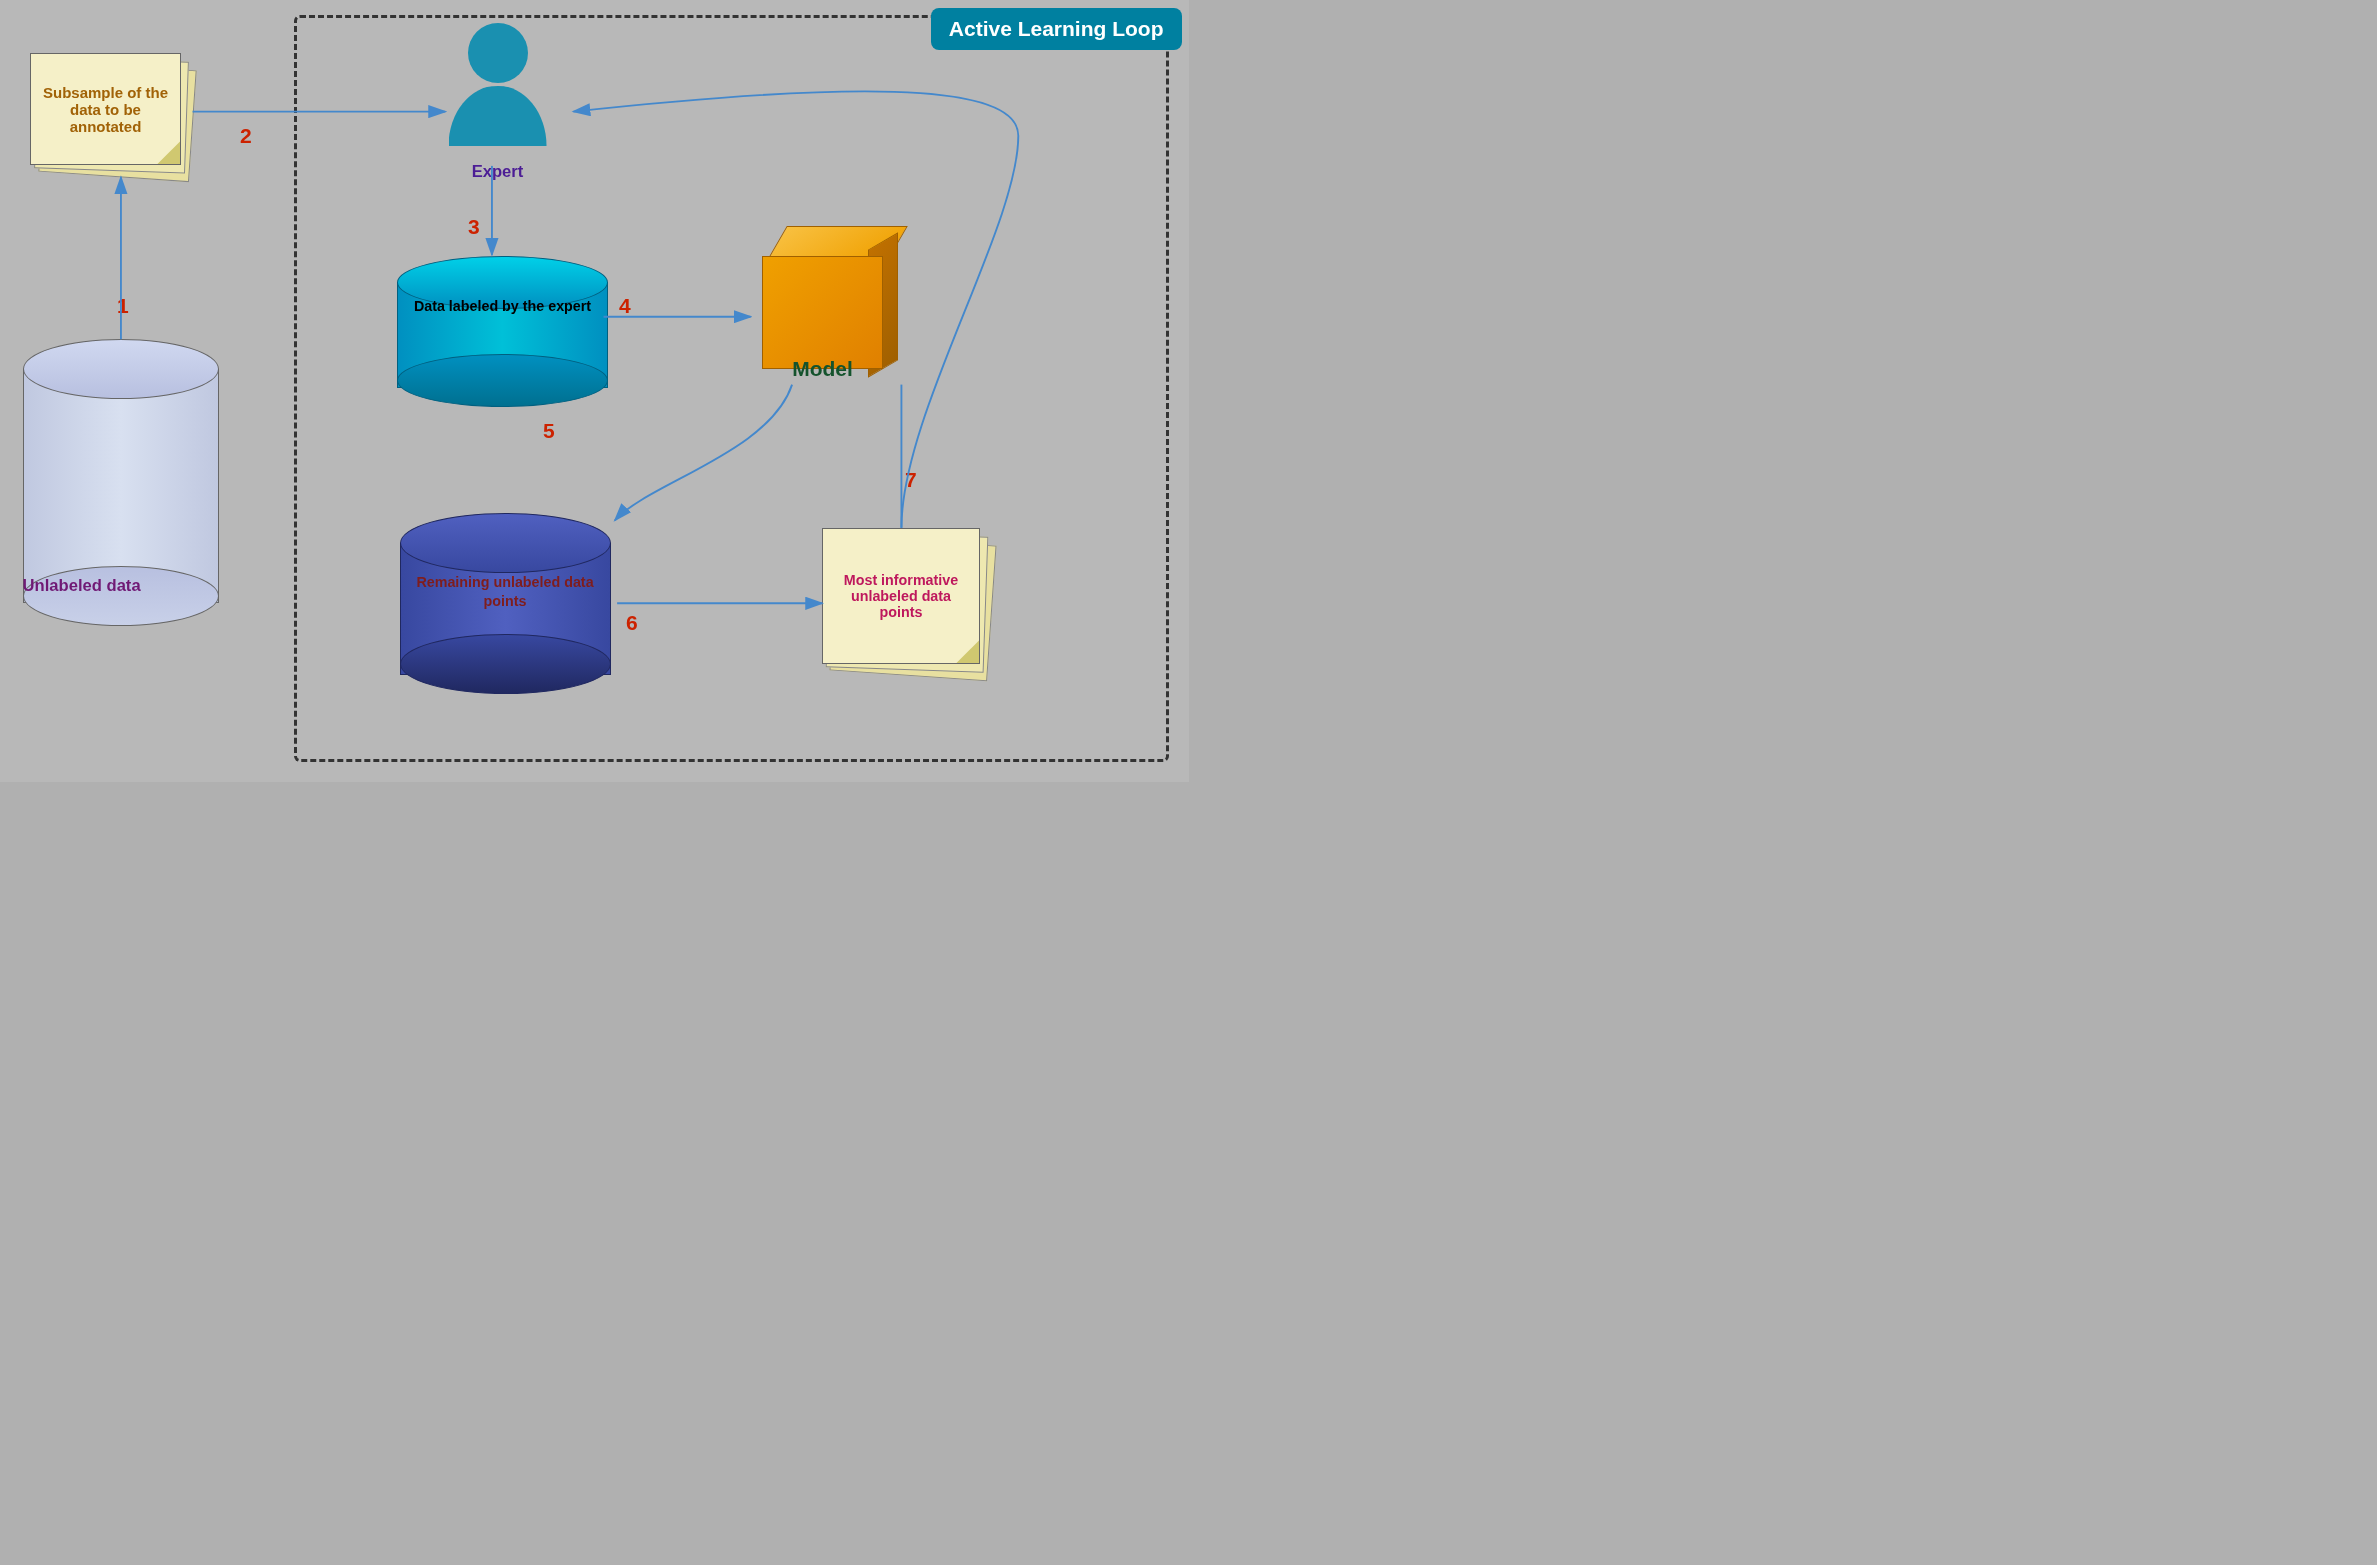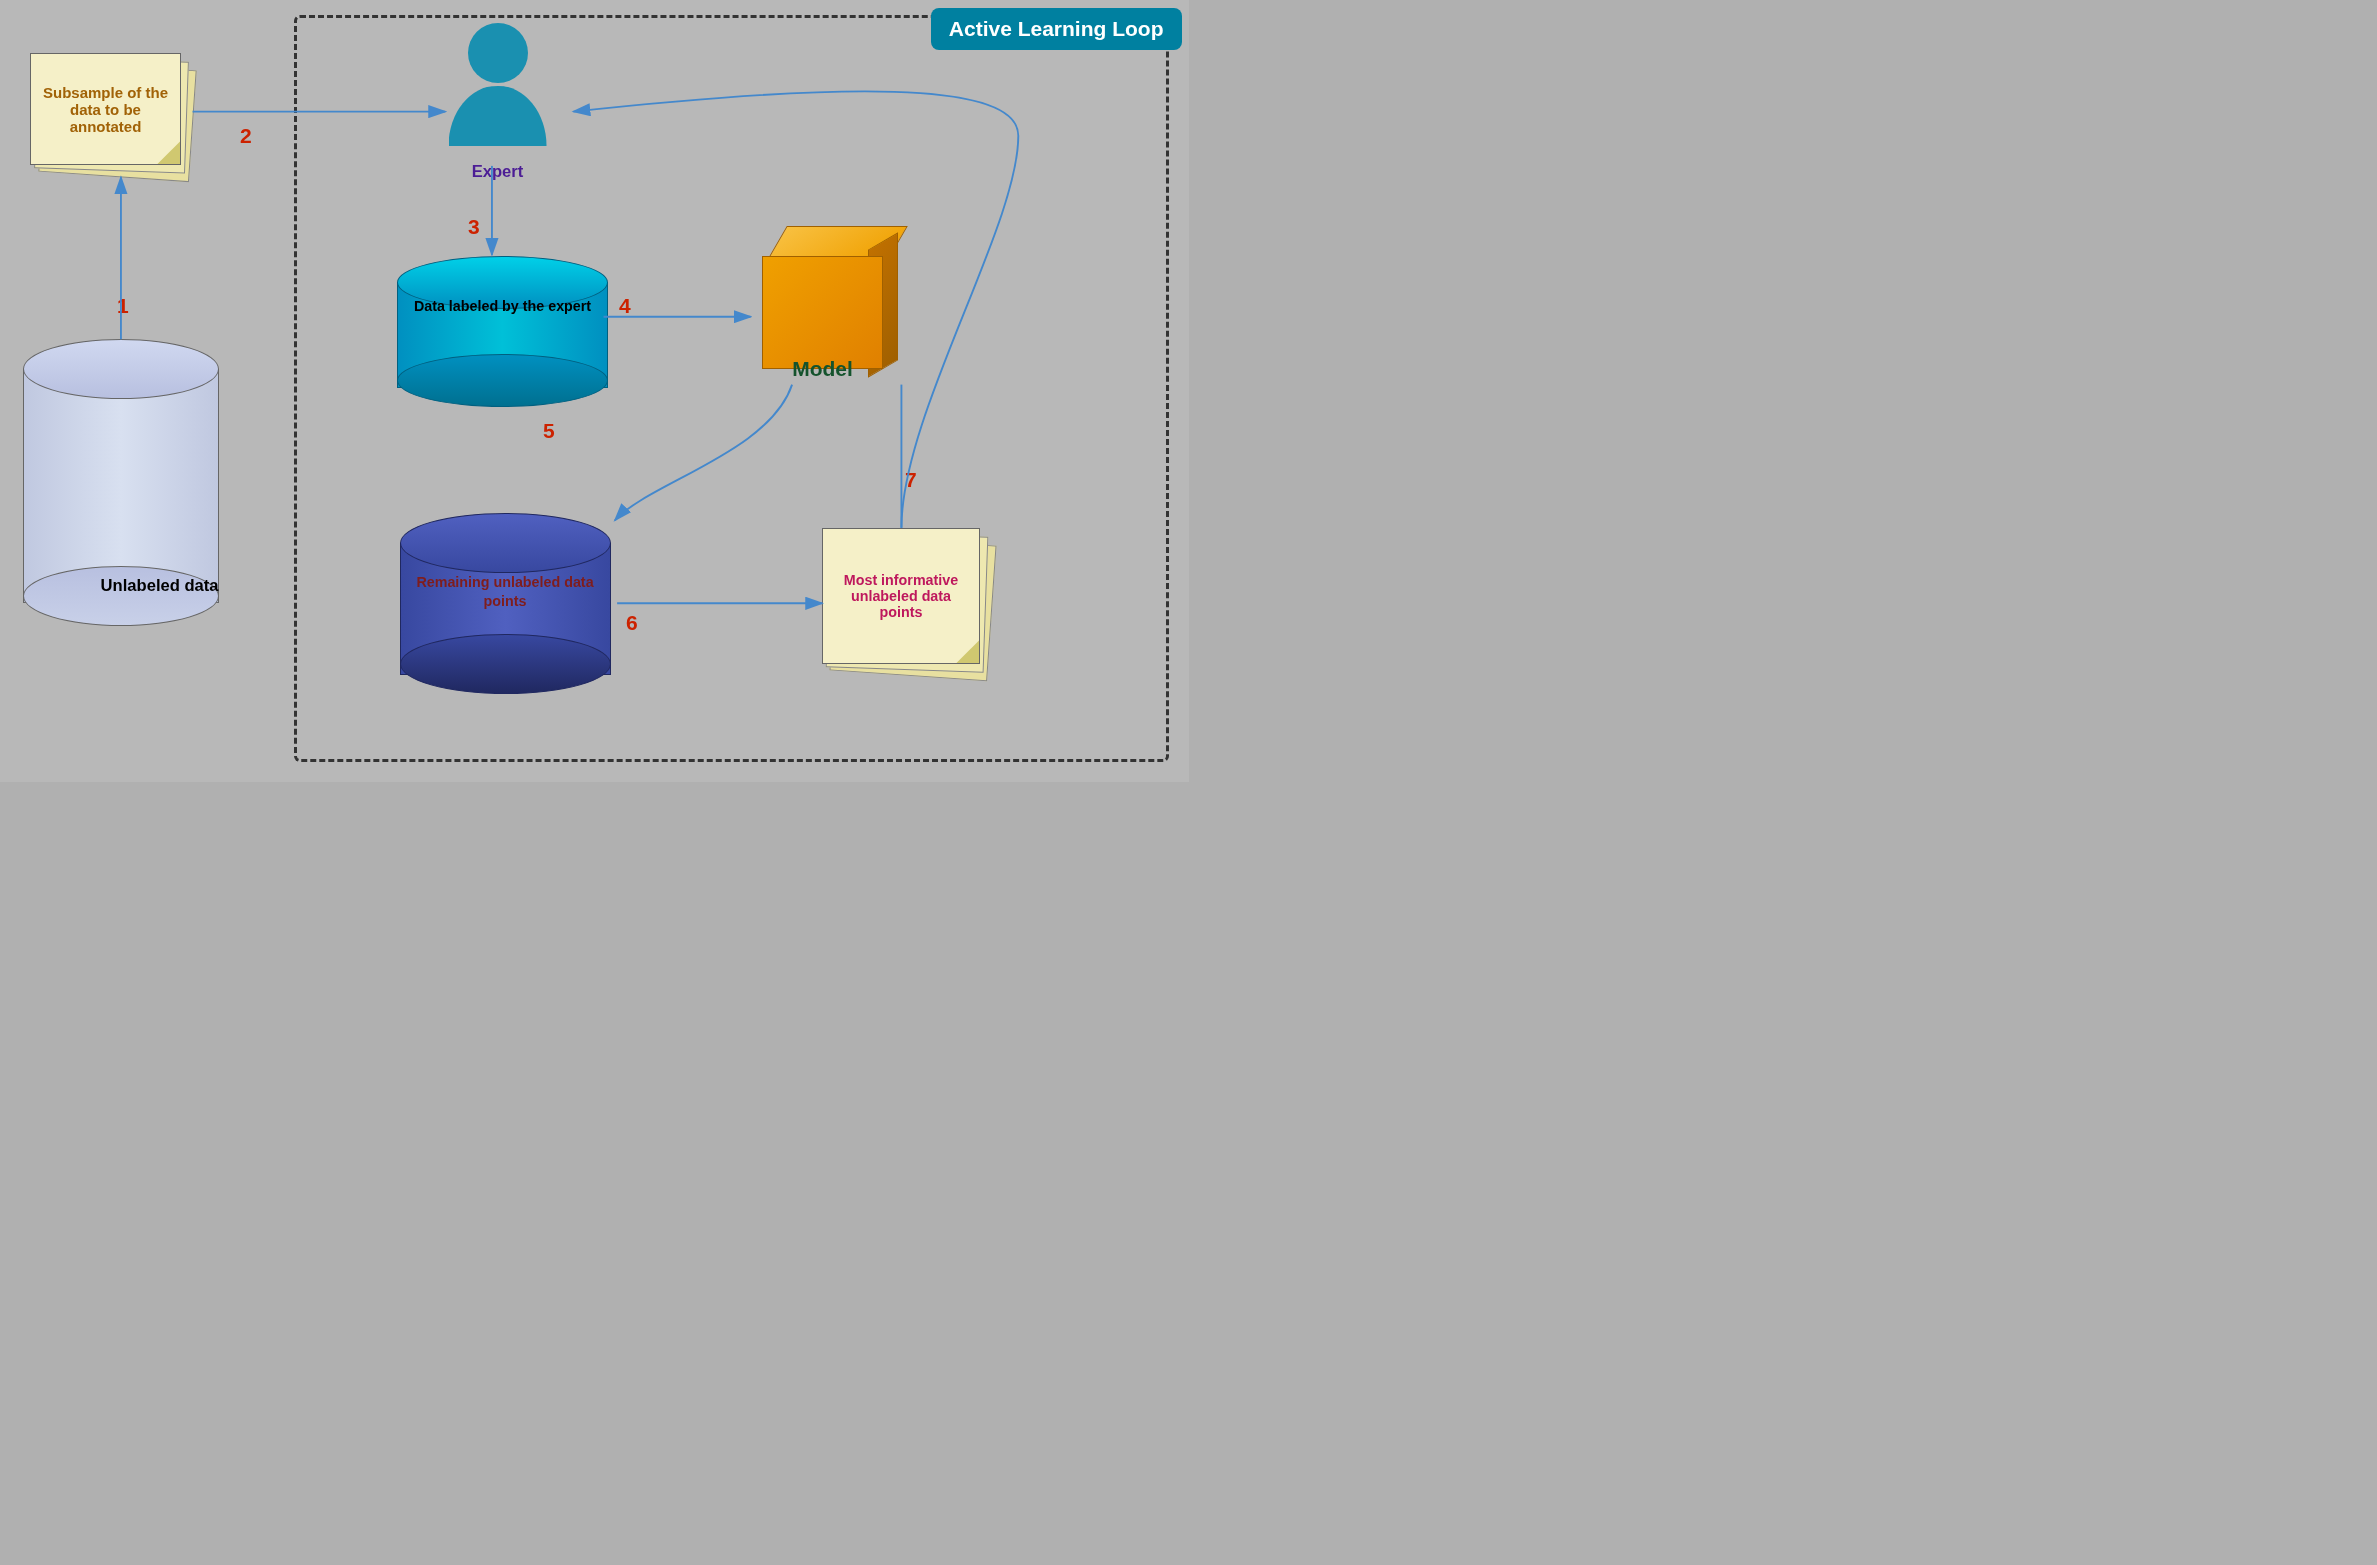--- a/index.html
+++ b/index.html
@@ -138,24 +138,24 @@
       height: 60px;
       background: linear-gradient(to bottom, #b8c0e0, #c8d0e8);
       border: 1.5px solid #666;
       border-radius: 50%;
     }
     .cyl-label {
       position: absolute;
       bottom: 30px;
       left: 0;
       width: 196px;
-      text-align: right;
+      text-align: left;
       font-size: 16.6px;
       font-weight: bold;
-      color: #000000;
+      color: #701a75;
     }
 
     
     .expert-group {
       position: absolute;
       left: 437px;
       top: 22.6px;
       width: 121px;
       text-align: center;
     }

